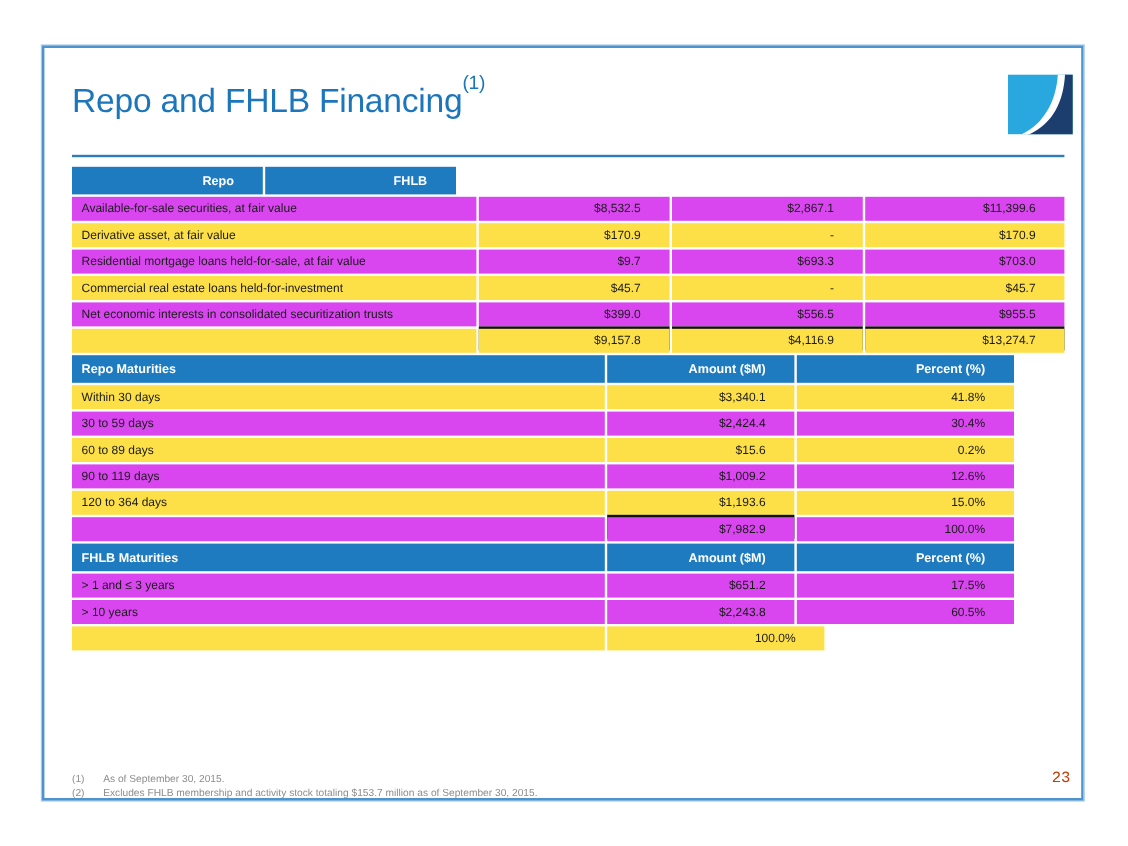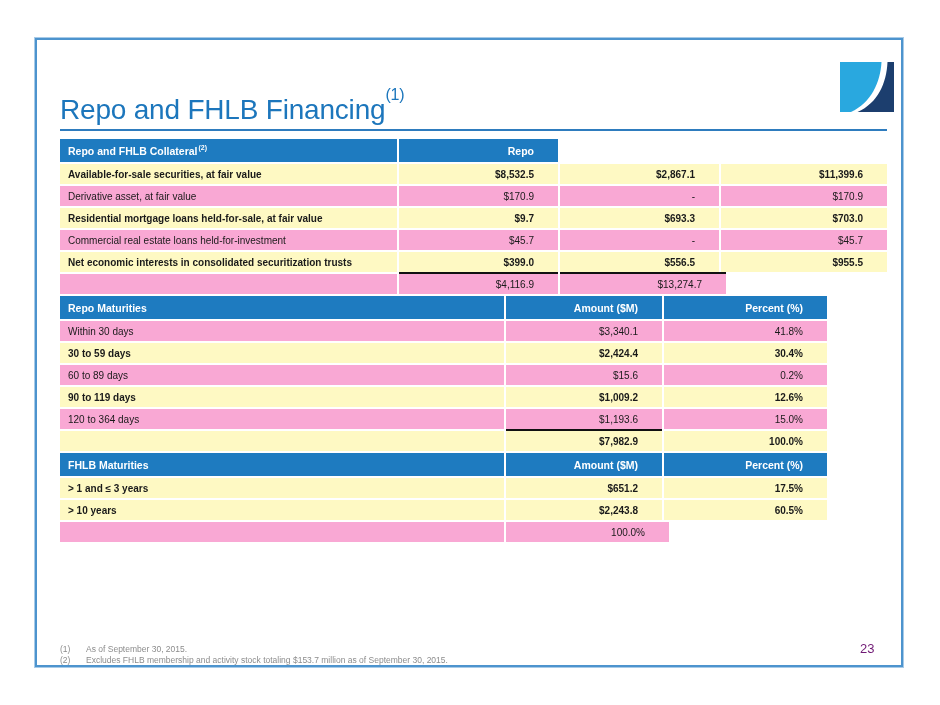--- a/index.html
+++ b/index.html
@@ -6,21 +6,21 @@
   html, body { width: 940px; height: 705px; background: #ffffff; }
   body { position: relative; font-family: "Liberation Sans", sans-serif; }
 
   .frame {
     position: absolute; left: 35px; top: 38px; width: 868px; height: 629px;
     border: 2px solid #4D94CE;
     box-shadow: 0 0 0 1px #a8cbe8;
   }
 
   .title {
-    position: absolute; left: 60px; top: 94px;
+    position: absolute; left: 60px; top: 68px;
     font-size: 28px; font-weight: 400; color: #1C76BC; letter-spacing: -0.2px;
   }
   .title sup { font-size: 16px; position: relative; top: -9px; }
 
   .logo { position: absolute; left: 840px; top: 62px; width: 54px; height: 50px; }
 
   .title-rule {
     position: absolute; left: 60px; top: 129px; width: 827px; height: 2px;
     background: #2E7CBE;
   }
@@ -29,59 +29,59 @@
     position: absolute; left: 60px; top: 139px; width: 827px;
     display: flex; flex-direction: column; gap: 2px;
   }
   .tbl { display: flex; flex-direction: column; gap: 2px; }
   .tr { display: flex; gap: 2px; }
   .td { display: flex; align-items: center; height: 20px; font-size: 10px; color: #1a1a1a; }
   .tr.head .td { height: 23px; background: #1E7BC0; color: #ffffff; font-weight: bold; font-size: 10.5px; }
   .hlabel sup { font-size: 7px; position: relative; top: -3px; margin-left: 1px; }
   .lab, .hlabel { padding-left: 8px; justify-content: flex-start; }
   .val { padding-right: 24px; justify-content: flex-end; text-align: right; }
-  .tr.dark .td  { background: #fef9c3; font-weight: bold; }
-  .tr.light .td { background: #f9a8d4; }
+  .tr.dark .td  { background: #d946ef; }
+  .tr.light .td { background: #fde047; }
   .rule { box-shadow: 0 -2px 0 0 #111111; }
 
   
   .c4 .c0 { width: 337px; }
   .c4 .c1 { width: 159px; }
   .c4 .c2 { width: 159px; }
   .c4 .c3 { width: 166px; }
   
   .c3 .c0 { width: 444px; }
   .c3 .c1 { width: 156px; }
-  .c3 .c2 { width: 163px; }
+  .c3 .c2 { width: 181px; }
 
   .footnotes { position: absolute; left: 60px; top: 644px; color: #8C8C8C; font-size: 8.5px; line-height: 11px; }
   .fn { display: flex; }
   .fn-marker { width: 26px; flex: none; }
-  .page-number { position: absolute; left: 860px; top: 641px; width: 32px; text-align: left; color: #701a75; font-size: 13px; }
+  .page-number { position: absolute; left: 860px; top: 641px; width: 32px; text-align: right; color: #c2410c; font-size: 13px; font-family: Liberation Mono, monospace; }
 </style>
 </head>
 <body>
 
 <div class="frame"></div>
 
 <h1 class="title"><span>Repo and FHLB Financing</span><sup>(1)</sup></h1>
 
 <svg class="logo" viewBox="0 0 54 50" aria-hidden="true">
   <rect x="0" y="0" width="54" height="50" fill="#29A8DF"></rect>
   <path d="M47,0 C46,21 37,41 16,50 L54,50 L54,0 Z" fill="#1C3E6E"></path>
   <path d="M41.5,0 C40.5,20 31,41 11,50 L17.5,50 C38,41 46.5,21 47.5,0 Z" fill="#ffffff"></path>
 </svg>
 
 <div class="title-rule"></div>
 
 <div id="tables">
     <div class="tbl c4">
       <div class="tr head">
-        <div class="td c0 hlabel">Repo and FHLB Collateral<sup>(2)</sup></div>
         <div class="td c1 val">Repo</div>
+        <div class="td c2 val">FHLB</div>
       </div>
       <div class="tr dark">
         <div class="td c0 lab">Available-for-sale securities, at fair value</div>
         <div class="td c1 val">$8,532.5</div>
         <div class="td c2 val">$2,867.1</div>
         <div class="td c3 val">$11,399.6</div>
       </div>
       <div class="tr light">
         <div class="td c0 lab">Derivative asset, at fair value</div>
         <div class="td c1 val">$170.9</div>
@@ -101,20 +101,21 @@
         <div class="td c3 val">$45.7</div>
       </div>
       <div class="tr dark">
         <div class="td c0 lab">Net economic interests in consolidated securitization trusts</div>
         <div class="td c1 val">$399.0</div>
         <div class="td c2 val">$556.5</div>
         <div class="td c3 val">$955.5</div>
       </div>
       <div class="tr light">
         <div class="td c0 lab"></div>
+        <div class="td c1 val rule">$9,157.8</div>
         <div class="td c2 val rule">$4,116.9</div>
         <div class="td c3 val rule">$13,274.7</div>
       </div>
     </div>
     <div class="tbl c3">
       <div class="tr head">
         <div class="td c0 hlabel">Repo Maturities</div>
         <div class="td c1 val">Amount ($M)</div>
         <div class="td c2 val">Percent (%)</div>
       </div>

